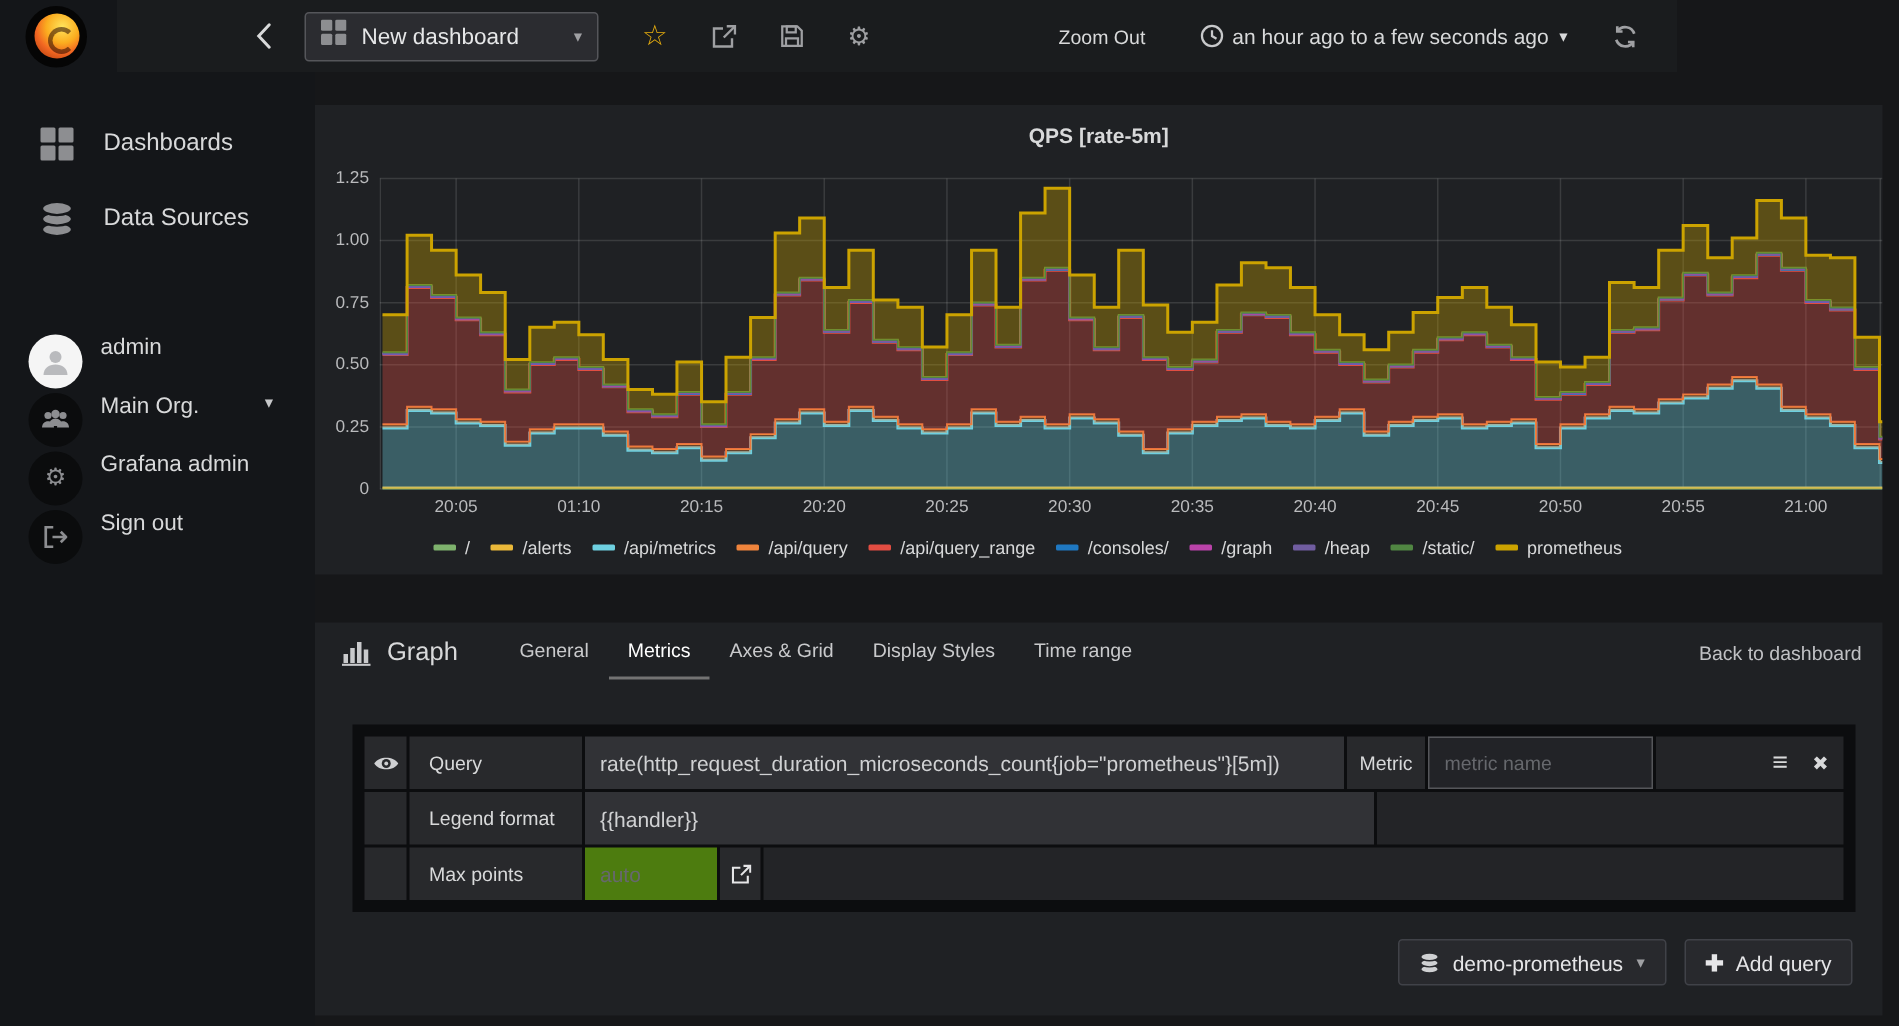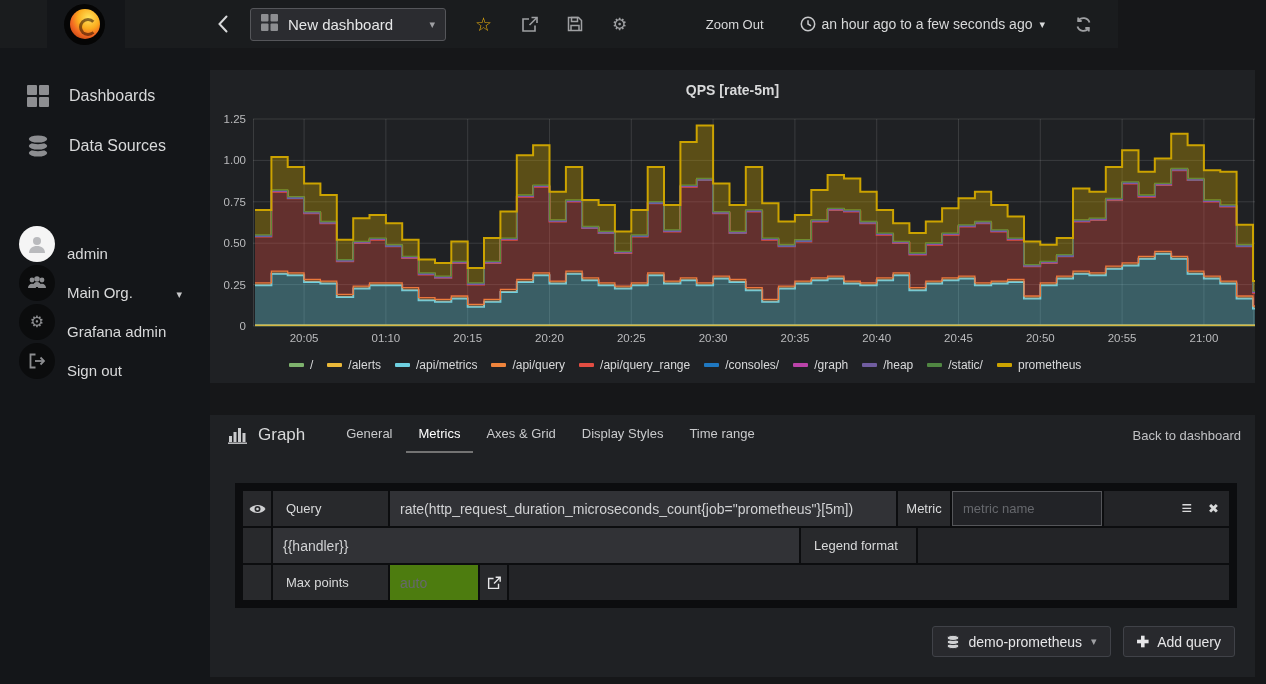--- a/index.html
+++ b/index.html
@@ -1,20 +1,20 @@
 <!DOCTYPE html>
 <html><head>
 <meta charset="utf-8">
 <style>
   * { margin:0; padding:0; box-sizing:border-box; }
   html,body { width:1266px; height:684px; overflow:hidden; }
   body { background:#161719; font-family:"Liberation Sans", sans-serif; color:#d8d9da; position:relative; }
 
   
-  .topnav { position:absolute; left:0; top:0; width:1118px; height:48px; background:#1a1c1e; display:flex; align-items:center;padding-left:47px; }
+  .topnav { position:absolute; left:0; top:0; width:1118px; height:48px; background:#1a1c1e; display:flex; align-items:center; }
   .logo-wrap { width:78px; height:48px; background:#141619; display:flex; align-items:center; justify-content:flex-start; padding-left:17px; }
   .logo { width:41px; height:41px; border-radius:50%; background:#050505; display:flex; align-items:center; justify-content:center; }
   .logo-flame { width:30px; height:30px; border-radius:50%;
     background:radial-gradient(circle at 62% 30%, #ffe45c 0%, #fbad1f 38%, #f26722 62%, #a33208 100%); position:relative; }
   .logo-flame::after { content:""; position:absolute; left:9px; top:9px; width:12px; height:12px; border:3px solid rgba(40,10,0,.55); border-right-color:transparent; border-radius:50%; }
   .chev-left { margin-left:92px; cursor:pointer; display:flex; align-items:center; }
   .dash-btn { margin-left:22px; height:33px; width:196px; background:#2b2c30; border:1px solid #55565a; border-radius:3px; display:flex; align-items:center; padding:0 10px; cursor:pointer; }
   .dash-btn .grid-ic { margin-right:10px; }
   .dash-btn .ttl { font-size:15px; color:#e6e7e8; flex:1; }
   .caret { color:#9fa0a3; font-size:11px; }
@@ -26,21 +26,21 @@
   .time-btn { display:flex; align-items:center; font-size:14px; color:#d8d9da; cursor:pointer; }
   .time-btn svg { margin-right:6px; }
   .time-btn .caret { margin-left:7px; color:#d8d9da; }
   .refresh-btn { margin-left:30px; cursor:pointer; display:flex; }
 
   
   .sidebar { position:absolute; left:0; top:48px; width:210px; height:636px; background:#141619; }
   .side-item { display:flex; align-items:center; height:50px; padding-left:26px; cursor:pointer; }
   .side-item .lbl { font-size:16px; color:#d8d9da; margin-left:19px; }
   .side-sec { margin-top:52px; }
-  .side-user { display:flex; align-items:flex-end; height:39px; padding-left:19px; cursor:pointer; }
+  .side-user { display:flex; align-items:flex-start; height:39px; padding-left:19px; cursor:pointer; }
   .side-user .circ { width:36px; height:36px; border-radius:50%; background:#0b0c0d; display:flex; align-items:center; justify-content:center; color:#8d8e91; }
   .side-user .circ.avatar { background:#f5f5f5; }
   .side-user .lbl { font-size:15px; color:#d8d9da; margin-left:12px; }
   .side-user .caret { margin-left:auto; margin-right:28px; color:#c7c8ca; }
   .gear-small { font-size:16px; line-height:1; }
 
   
   .main { position:absolute; left:210px; top:48px; width:1056px; }
   .panel { background:#1f2124; width:1045px; }
   .graph-panel { margin-top:22px; height:313px; position:relative; }
@@ -375,24 +375,24 @@
         <div class="cell c-metric">
           <input type="text" placeholder="metric name" style="">
         </div>
         <div class="cell c-actions">
           <span class="ham">≡</span>
           <span class="x">✖</span>
         </div>
       </div>
       <div class="qrow">
         <div class="cell c-eye"></div>
+        <div class="cell c-label">Legend format</div>
         <div class="cell c-input" style="flex:0 0 526px;">
           <input type="text" value="{{handler}}" style="">
         </div>
-        <div class="cell c-label">Legend format</div>
         <div class="cell c-empty"></div>
       </div>
       <div class="qrow">
         <div class="cell c-eye"></div>
         <div class="cell c-label">Max points</div>
         <div class="cell c-fixed">
           <input type="text" placeholder="auto" style="">
         </div>
         <div class="cell c-iconbtn">
           <svg width="14" height="14" viewBox="0 0 17 17" fill="none" stroke="#e6e6e8" stroke-width="1.7">

